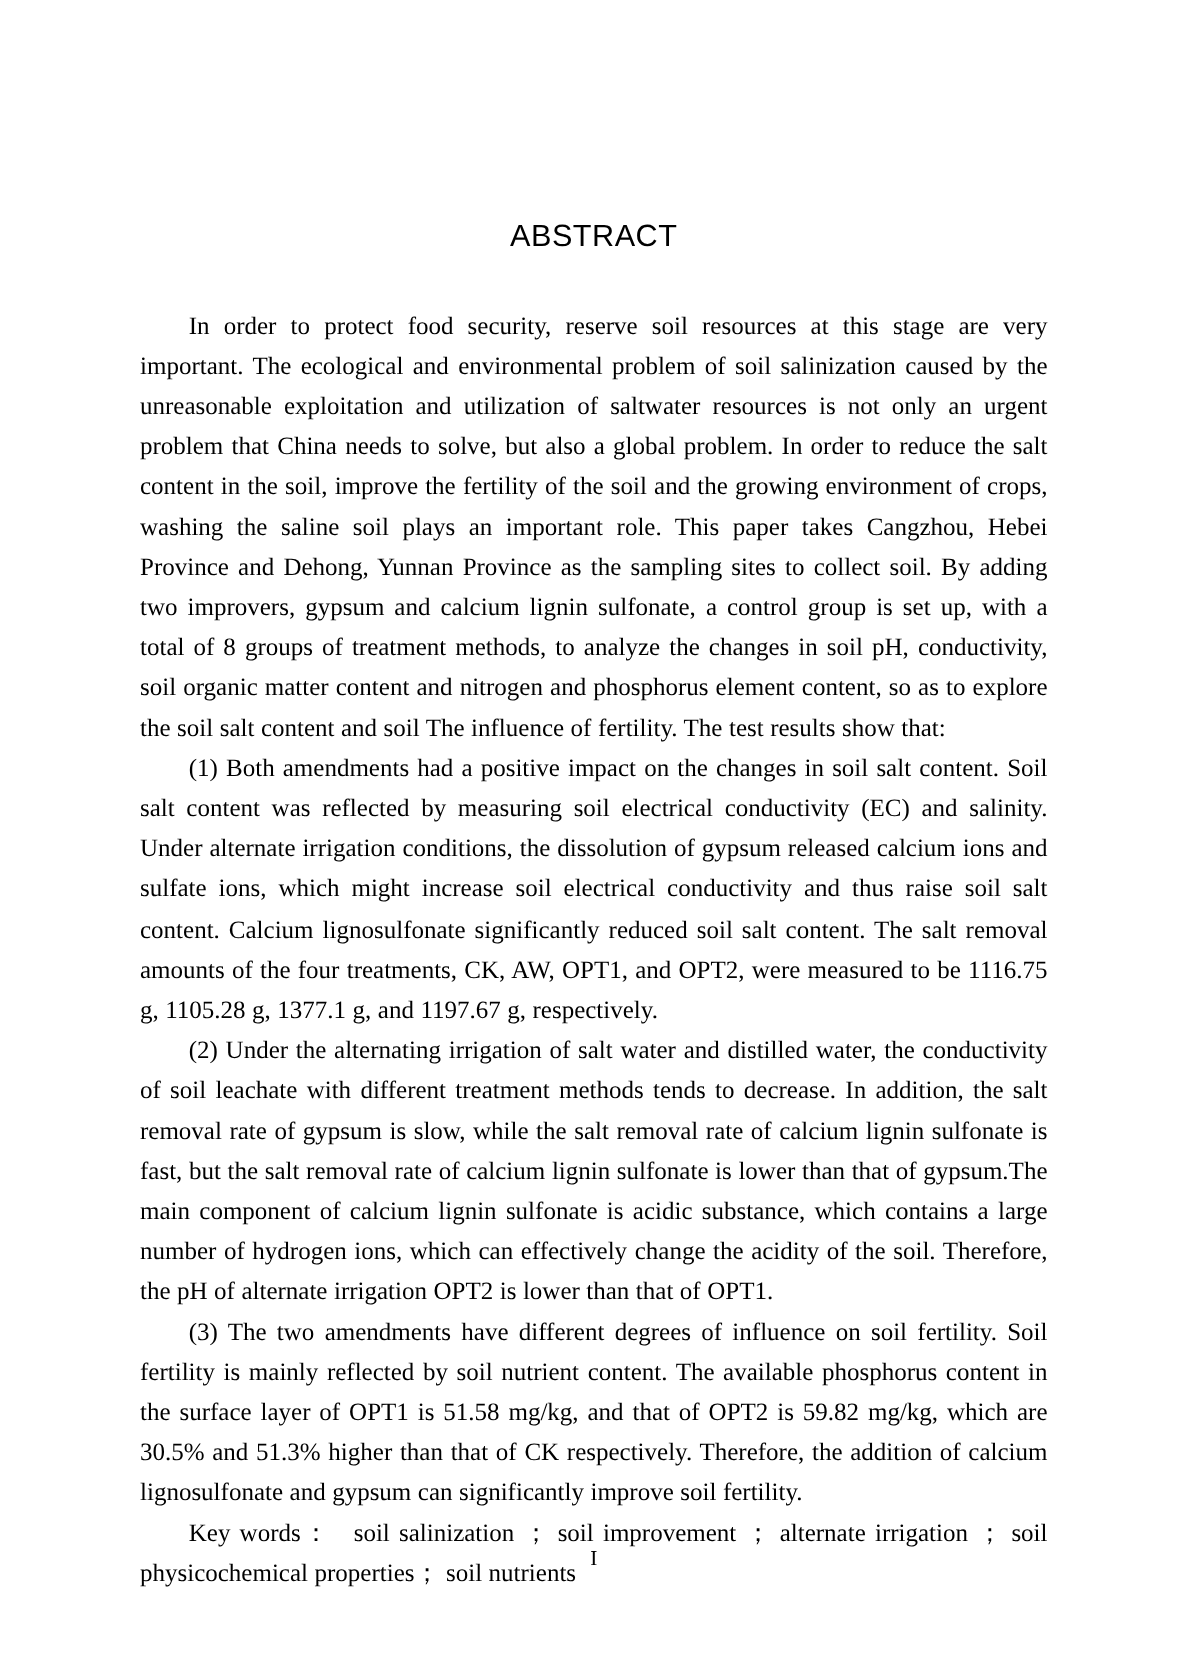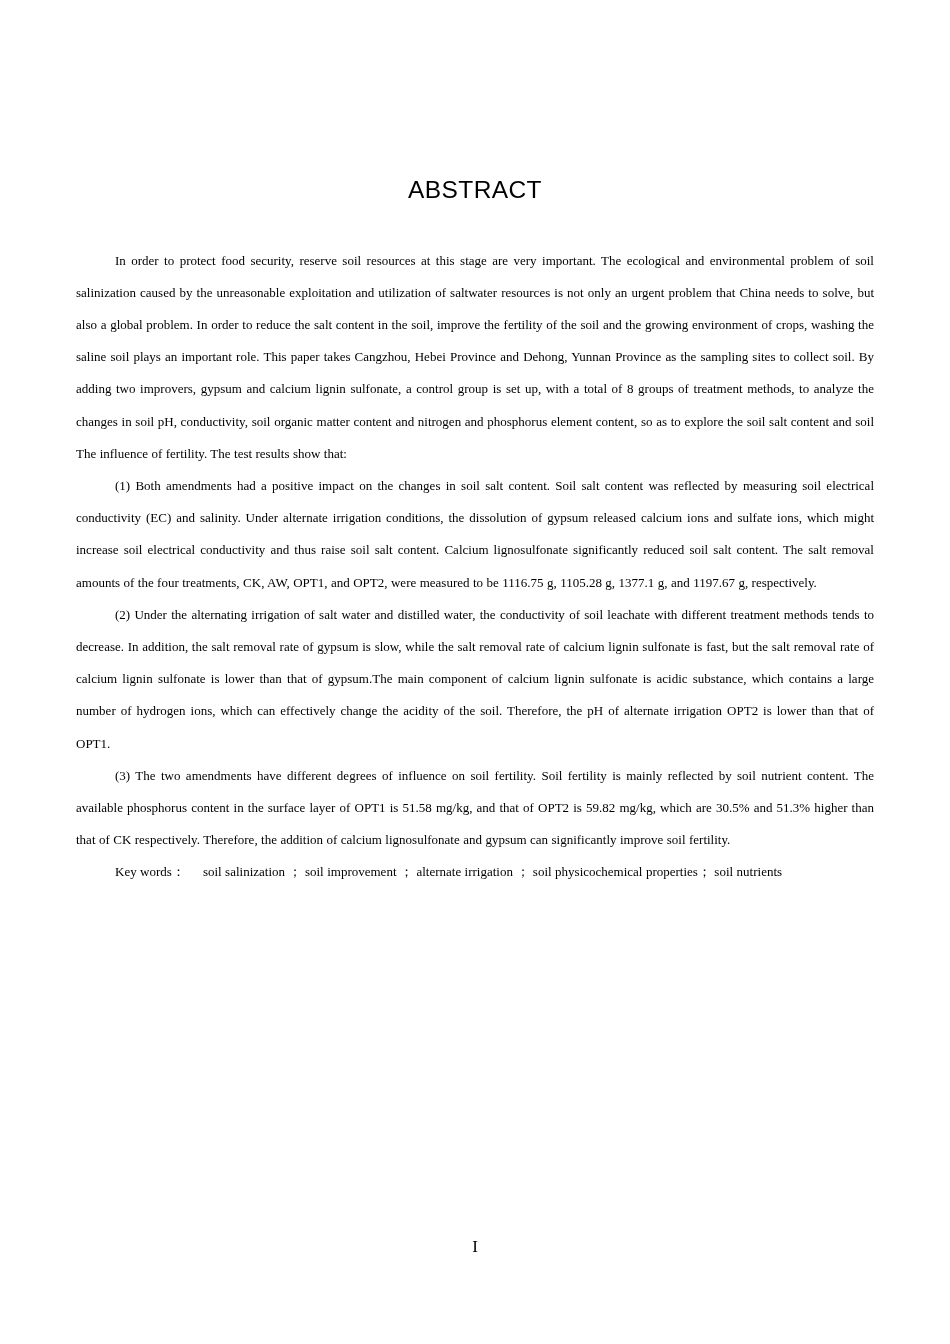--- a/index.html
+++ b/index.html
@@ -13,38 +13,38 @@
     font-family: "Liberation Serif", "DejaVu Serif", serif;
     color: #000000;
     position: relative;
     overflow: hidden;
   }
   .page {
     position: relative;
     width: 950px;
     height: 1344px;
     box-sizing: border-box;
-    padding: 0 76px;
+    padding: 0 112px;
   }
   .abstract-title {
     text-align: center;
     font-family: "Liberation Sans", "DejaVu Sans", sans-serif;
     font-size: 24.5px;
     font-weight: 400;
     letter-spacing: 0.4px;
     margin: 0;
     padding-top: 178px;
     line-height: 1;
   }
   .body-block {
     margin-top: 42px;
   }
   p.para {
     margin: 0;
-    font-size: 13px;
+    font-size: 20px;
     line-height: 32.2px;
     text-align: justify;
     text-justify: inter-word;
     text-indent: 39px;
     -webkit-hyphens: none;
     hyphens: none;
     word-spacing: 0.2px;
   }
   p.para.keywords {
     text-indent: 39px;

